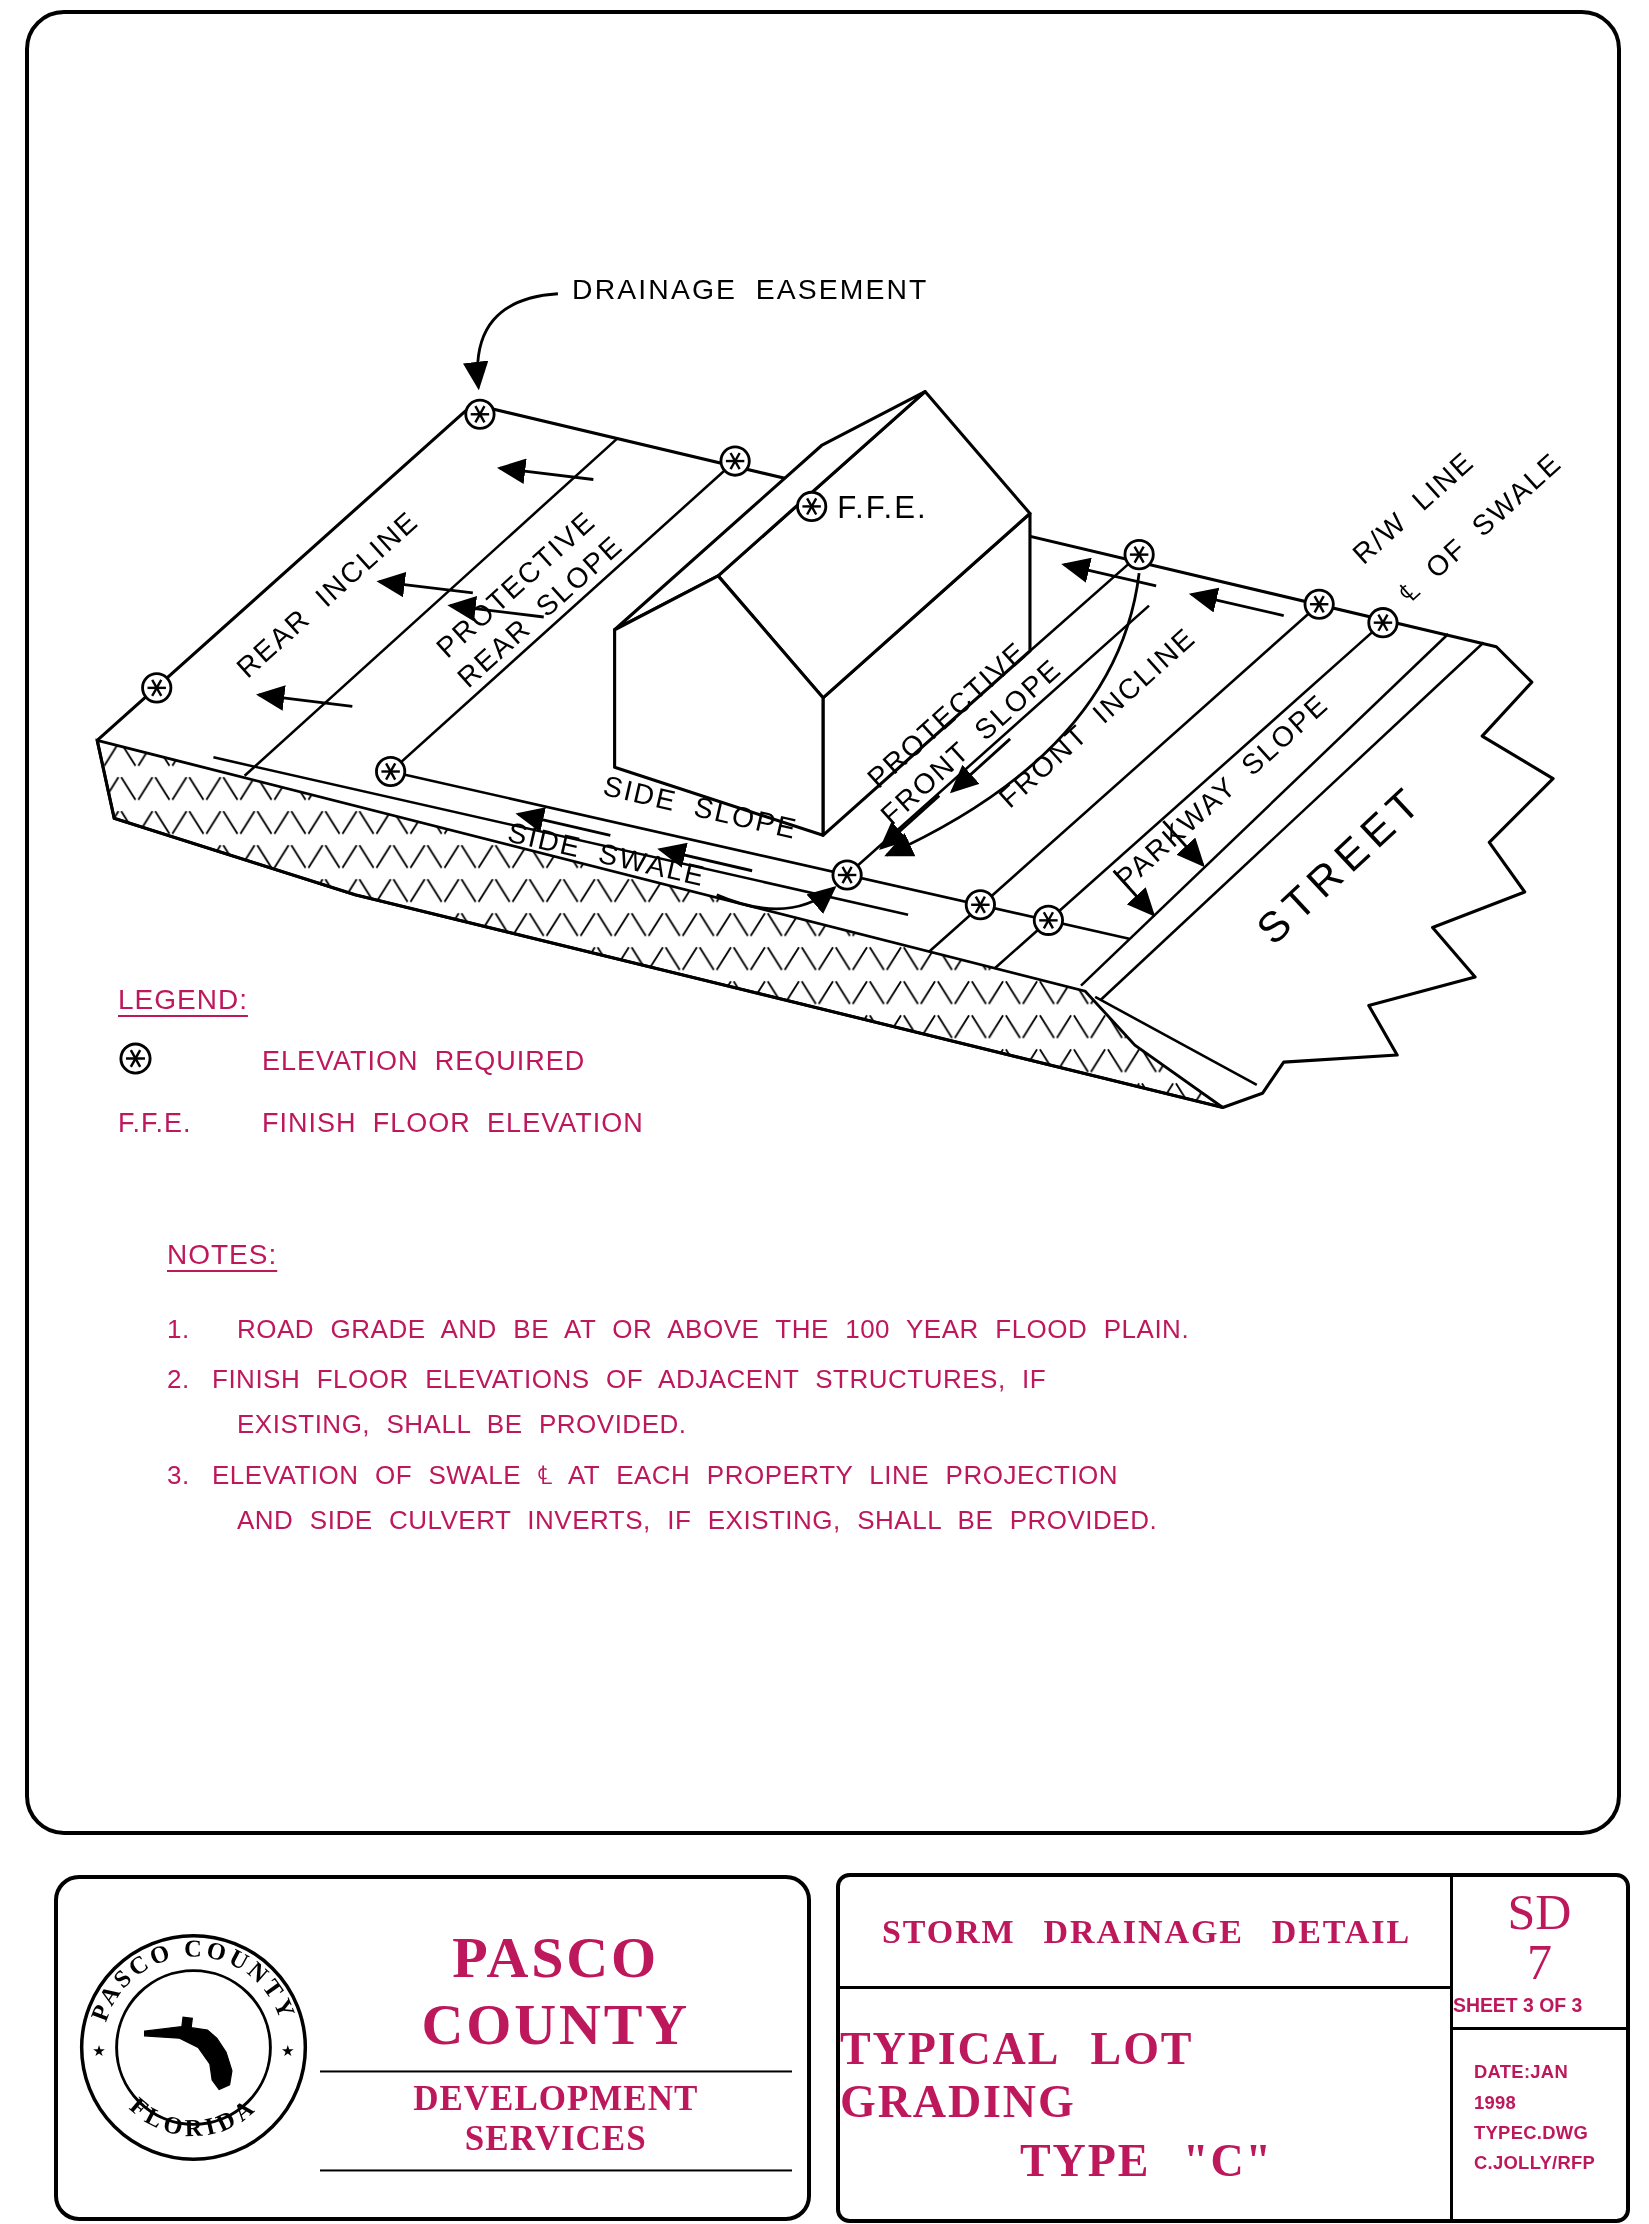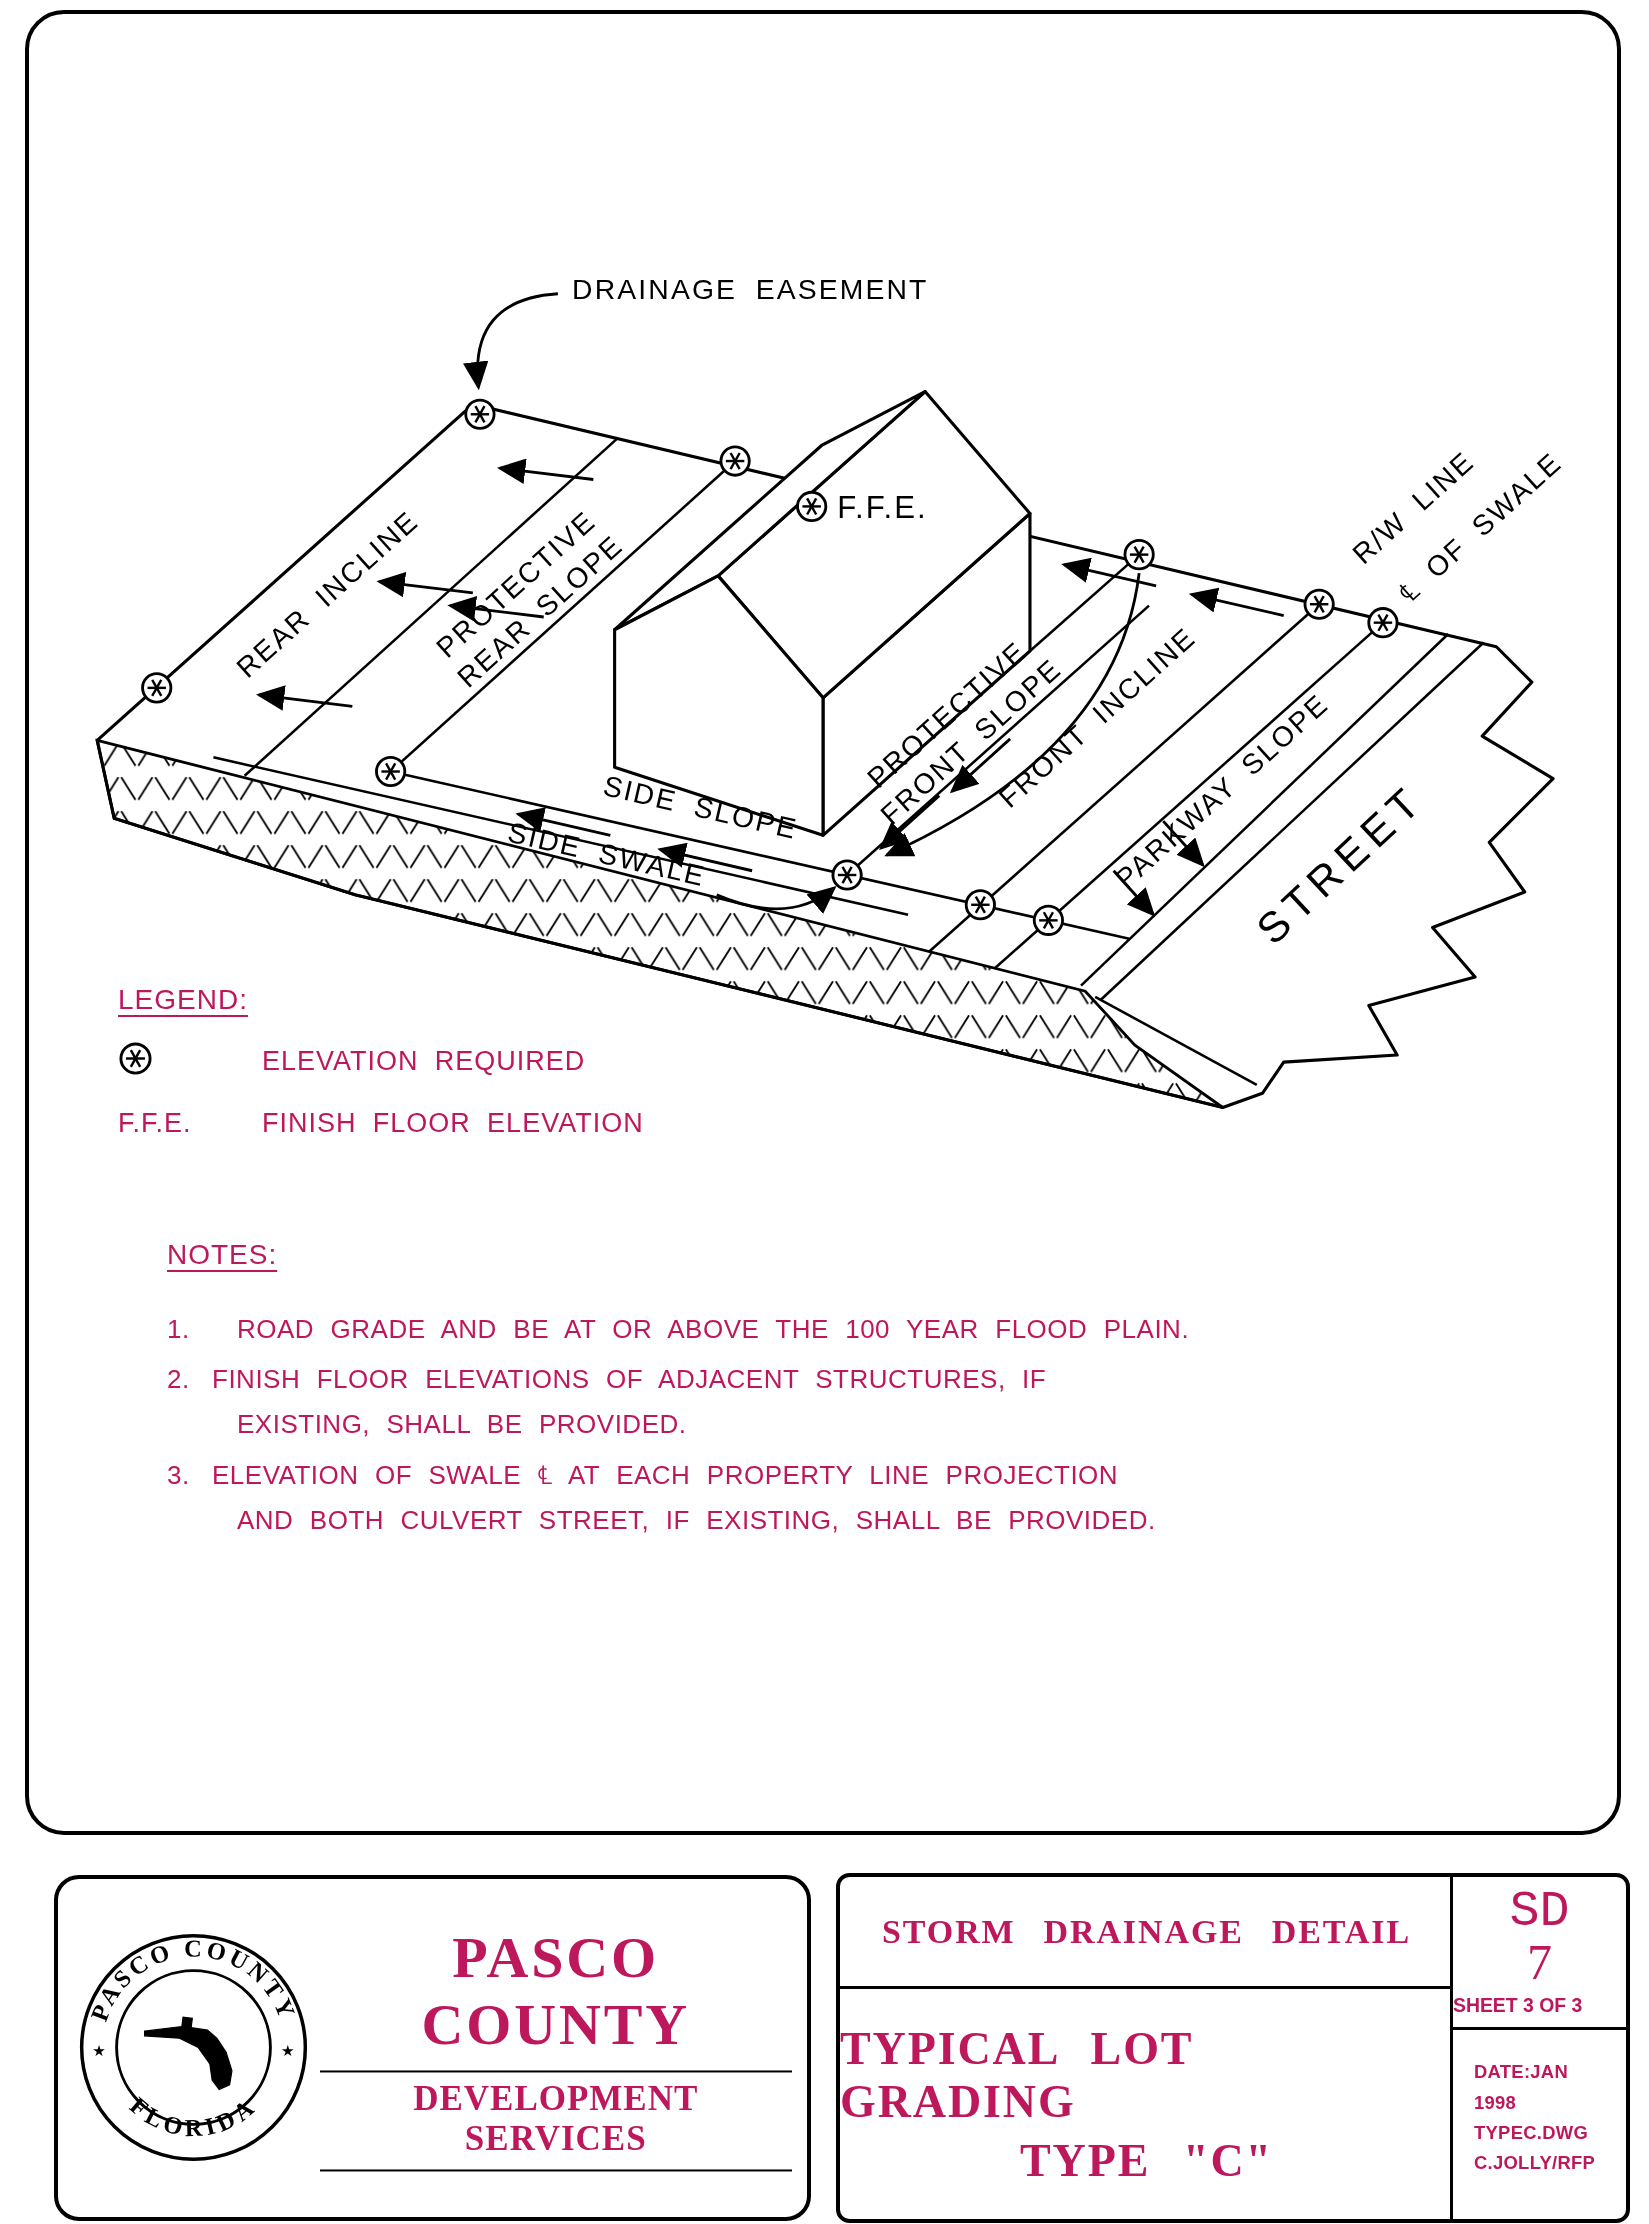--- a/index.html
+++ b/index.html
@@ -48,21 +48,21 @@
 
   .tb-right{position:absolute;left:836px;top:1873px;width:786px;height:342px;
             border:4.9px solid #000;border-radius:13.6px;}
   .rb-header{position:absolute;left:0;top:0;right:173px;height:109px;border-bottom:3.9px solid #000;
              display:flex;align-items:center;justify-content:center;
              font-family:"Liberation Serif",serif;font-weight:bold;font-size:34px;letter-spacing:1.9px;word-spacing:17.5px;}
   .rb-title{position:absolute;left:0;top:113px;right:173px;bottom:0;display:flex;flex-direction:column;
             align-items:center;justify-content:center;gap:6px;
             font-family:"Liberation Serif",serif;font-weight:bold;font-size:46px;letter-spacing:1.9px;word-spacing:19.4px;}
   .rb-col{position:absolute;top:0;right:0;bottom:0;width:173px;border-left:3.9px solid #000;}
-  .sd-code{font-family:Liberation Mono, monospace;font-size:50px;text-align:center;margin-top:9.7px;line-height:1.0;}
+  .sd-code{font-family:Liberation Serif, serif;font-size:50px;text-align:center;margin-top:9.7px;line-height:1.0;}
   .sd-num{font-family:"Liberation Serif",serif;font-size:50px;text-align:center;line-height:1.0;}
   .sheet-of{font-size:19.4px;font-weight:bold;text-align:left;margin-top:7.8px;padding-bottom:9.7px;border-bottom:3.9px solid #000;}
   .file-info{margin-top:27px;padding:0 21px;font-size:18.4px;font-weight:bold;line-height:1.65;letter-spacing:0.3px;}
 </style>
 </head>
 <body>
 
 <div class="sheet">
 
   <div class="main-panel">
@@ -191,21 +191,21 @@
         <span class="note-num">2.</span>
         <div>
           <div>FINISH FLOOR ELEVATIONS OF ADJACENT STRUCTURES, IF</div>
           <div class="note-l2">EXISTING, SHALL BE PROVIDED.</div>
         </div>
       </div>
       <div class="note">
         <span class="note-num">3.</span>
         <div>
           <div>ELEVATION OF SWALE ℄ AT EACH PROPERTY LINE PROJECTION</div>
-          <div class="note-l2">AND BOTH CULVERT STREET, IF EXISTING, SHALL BE PROVIDED.</div>
+          <div class="note-l2">AND SIDE CULVERT INVERTS, IF EXISTING, SHALL BE PROVIDED.</div>
         </div>
       </div>
     </div>
   </div>
 
   <div class="tb-left">
     <svg class="seal" viewBox="0 0 200 200">
       <circle cx="100" cy="100" r="96" fill="none" stroke="#000" stroke-width="3"></circle>
       <circle cx="100" cy="100" r="66" fill="none" stroke="#000" stroke-width="2.5"></circle>
       <defs>

